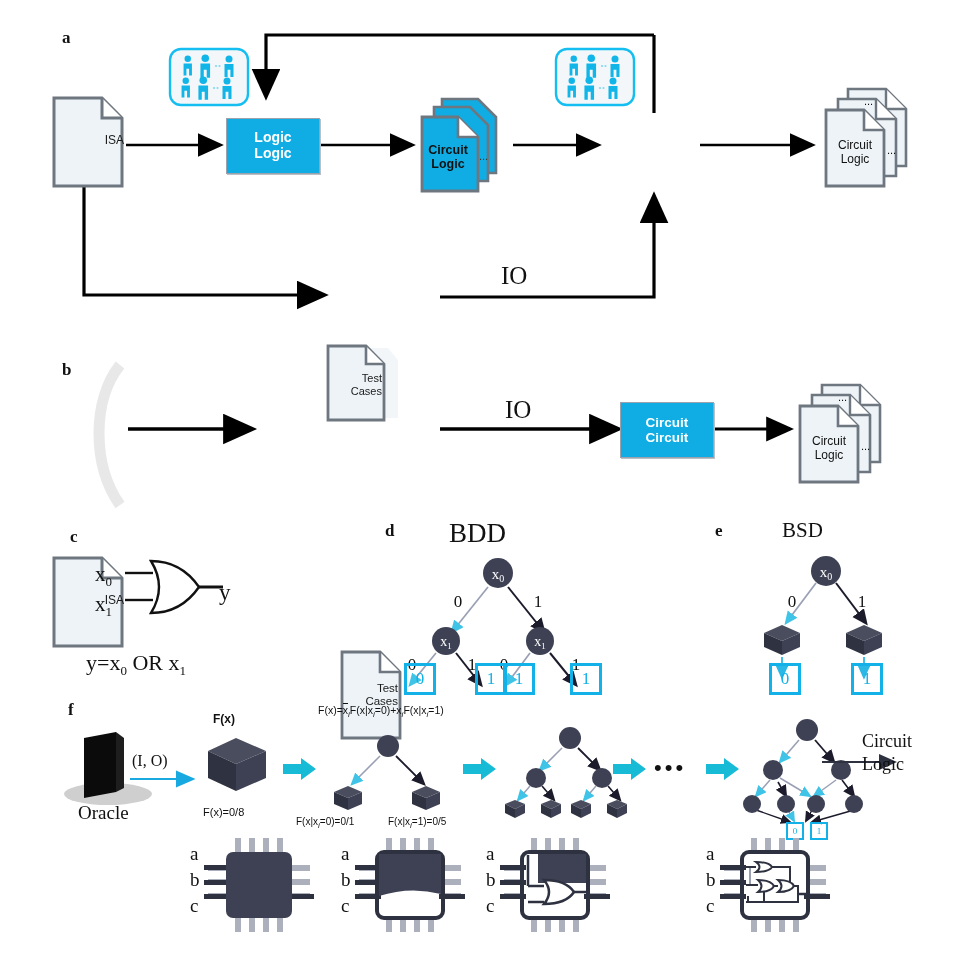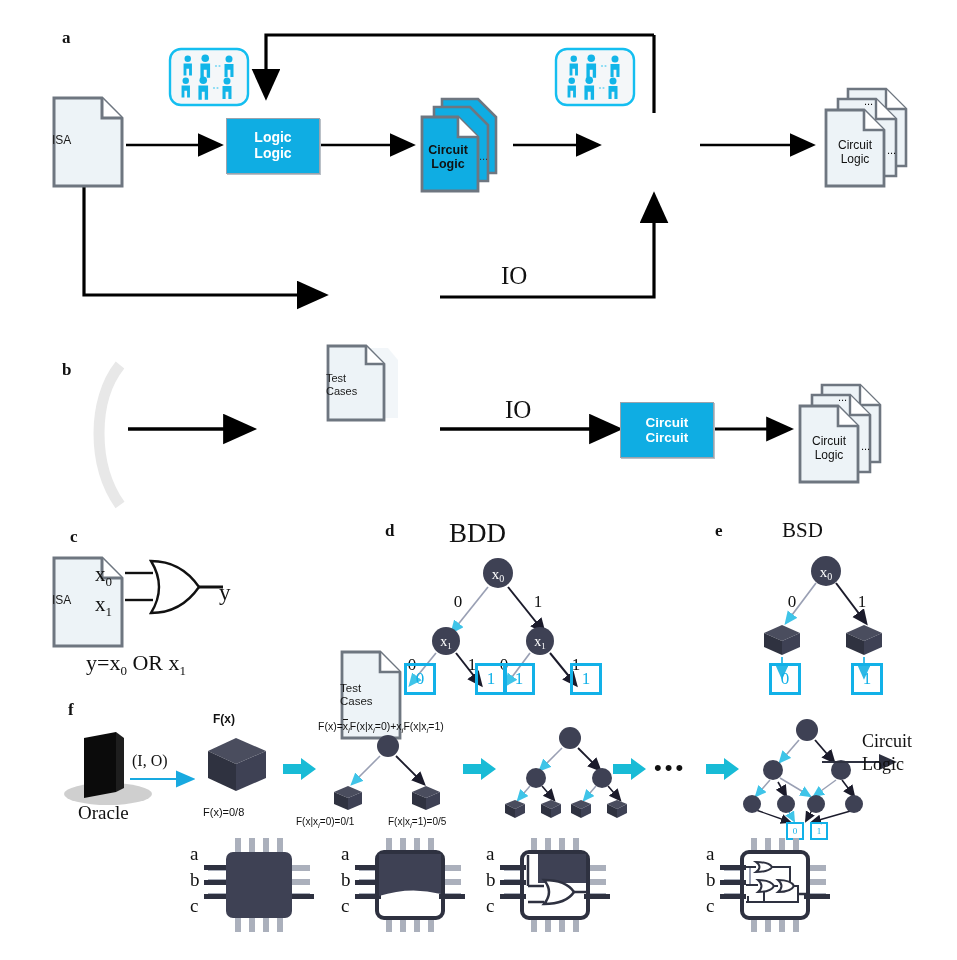--- a/index.html
+++ b/index.html
@@ -13,21 +13,21 @@
 
   
   .bluebox{background:#0FADE3;border:1px solid #9aa3ad;box-shadow:1px 1px 0 #b9c0c7;
            display:flex;align-items:center;justify-content:center;text-align:center;
            color:#fff;font-family:"Liberation Sans",sans-serif;font-weight:bold;
            line-height:1.12;}
 
   
   .doc{position:relative;}
   .doc .page{position:absolute;inset:0;}
-  .doc .txt{position:absolute;left:0;right:0;text-align:left;
+  .doc .txt{position:absolute;left:0;right:0;text-align:right;
             font-family:"Liberation Sans",sans-serif;color:#1a1a1a;line-height:1.15;}
 
   .sanslbl{font-family:"Liberation Sans",sans-serif;color:#111;}
   .seriflbl{font-family:"Liberation Serif",serif;color:#111;}
 
   svg{display:block;overflow:visible;}
 </style>
 </head>
 <body>
 
@@ -382,21 +382,21 @@
   <path d="M31,3 L61,16 L31,29 L3,16 Z" fill="#4A4D5E"></path>
   <path d="M3,16 L31,29 L31,56 L3,43 Z" fill="#2F3240"></path>
   <path d="M61,16 L31,29 L31,56 L61,43 Z" fill="#3E4154"></path>
 </svg>
 <div class="abs sanslbl" style="left:203px;top:806px;font-size:11px;">F(x)=0/8</div>
 
 <svg class="abs" style="left:283px;top:758px;width:34px;height:24px;">
   <path d="M0,6 H18 V0 L33,11 L18,22 V16 H0 Z" fill="#18BBD6"></path>
 </svg>
 
-<div class="abs sanslbl" style="left:318px;top:720px;font-size:10.5px;white-space:nowrap;">
+<div class="abs sanslbl" style="left:318px;top:704px;font-size:10.5px;white-space:nowrap;">
   <span>F(x)=</span><span style="border-top:1px solid #111;">x</span><sub style="font-size:8px;font-style:italic;">i</sub><span>F(x|x</span><sub style="font-size:8px;font-style:italic;">i</sub><span>=0)+x</span><sub style="font-size:8px;font-style:italic;">i</sub><span>F(x|x</span><sub style="font-size:8px;font-style:italic;">i</sub><span>=1)</span>
 </div>
 
 <svg class="abs" style="left:320px;top:732px;width:150px;height:80px;">
   <defs>
     <marker id="f2Cy" markerWidth="8" markerHeight="8" refX="6.5" refY="3.6" orient="auto">
           <path d="M0,0 L8,3.6 L0,7.2 z" fill="#3FC4E8"></path>
         </marker>
     <marker id="f2Dk" markerWidth="8" markerHeight="8" refX="6.5" refY="3.6" orient="auto">
           <path d="M0,0 L8,3.6 L0,7.2 z" fill="#1b1b2b"></path>

